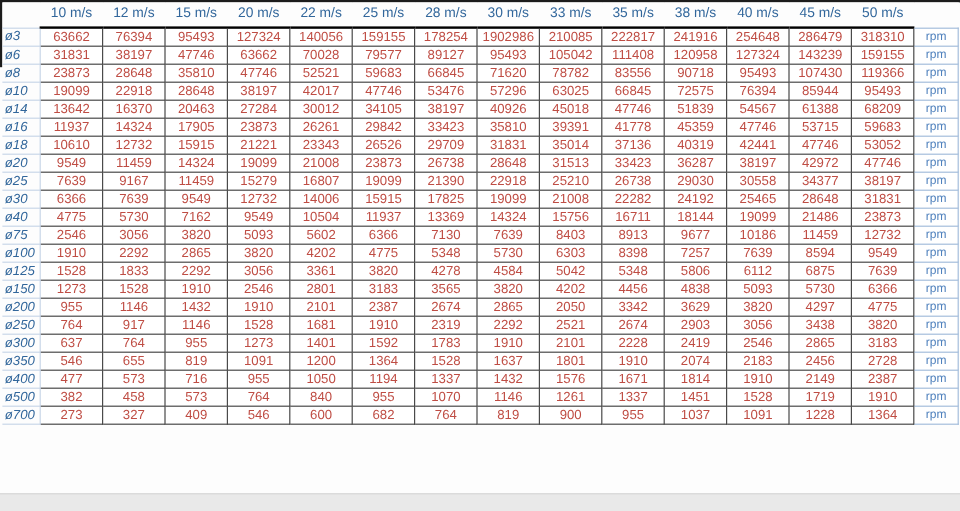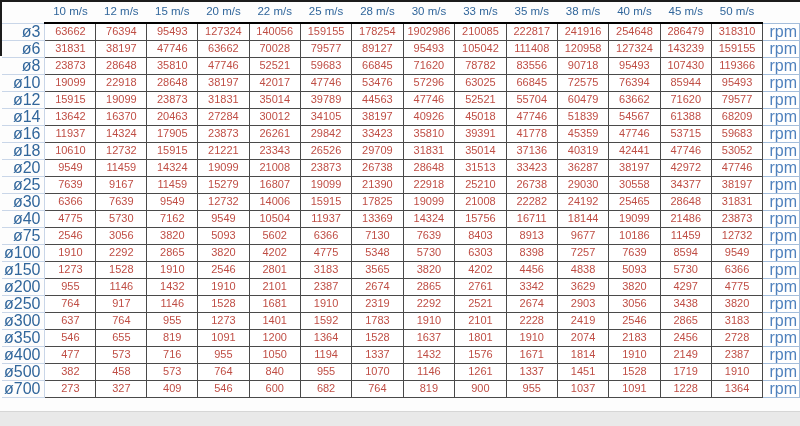--- a/index.html
+++ b/index.html
@@ -19,30 +19,30 @@
   col.c-dia{width:25px;}
   col.c-val{width:52px;}
   col.c-rpm{width:37px;}
   thead th{
     height:20px;padding:0;font-weight:normal;font-size:11.5px;
     color:#31669b;text-align:center;vertical-align:middle;
     background:#fdfdfd;border:none;
   }
   tbody td{height:14px;padding:0 2px;vertical-align:middle;white-space:nowrap;}
   td.dia{
-    color:#31669b;text-align:right;padding-right:4px;font-size:16px;
-    background:#fdfdfd;border:1px solid #c9d6e8;border-left:none;
+    color:#31669b;text-align:left;padding-right:4px;font-size:11px;
+    background:#fdfdfd;border:1px solid #c9d6e8;border-left:none;font-style:italic;
   }
   td.val{
     color:#bf4d44;text-align:center;
     background:#fff;border:1px solid #4a4a4a;
   }
   tbody tr:first-child td.val{border-top:2px solid #000;}
   td.rpm{
-    color:#4f81bd;text-align:right;font-size:16px;
+    color:#4f81bd;text-align:center;font-size:10px;
     background:#fff;border:1px solid #a5bedb;
   }
 </style>
 </head>
 <body>
 
 <div class="top-edge"></div>
 <div class="left-edge"></div>
 <div class="bottom-strip"></div>
 
@@ -152,38 +152,20 @@
         <td class="val">57296</td>
         <td class="val">63025</td>
         <td class="val">66845</td>
         <td class="val">72575</td>
         <td class="val">76394</td>
         <td class="val">85944</td>
         <td class="val">95493</td>
         <td class="rpm">rpm</td>
       </tr>
       <tr>
-        <td class="dia">ø12</td>
-        <td class="val">15915</td>
-        <td class="val">19099</td>
-        <td class="val">23873</td>
-        <td class="val">31831</td>
-        <td class="val">35014</td>
-        <td class="val">39789</td>
-        <td class="val">44563</td>
-        <td class="val">47746</td>
-        <td class="val">52521</td>
-        <td class="val">55704</td>
-        <td class="val">60479</td>
-        <td class="val">63662</td>
-        <td class="val">71620</td>
-        <td class="val">79577</td>
-        <td class="rpm">rpm</td>
-      </tr>
-      <tr>
         <td class="dia">ø14</td>
         <td class="val">13642</td>
         <td class="val">16370</td>
         <td class="val">20463</td>
         <td class="val">27284</td>
         <td class="val">30012</td>
         <td class="val">34105</td>
         <td class="val">38197</td>
         <td class="val">40926</td>
         <td class="val">45018</td>
@@ -332,20 +314,38 @@
         <td class="val">5730</td>
         <td class="val">6303</td>
         <td class="val">8398</td>
         <td class="val">7257</td>
         <td class="val">7639</td>
         <td class="val">8594</td>
         <td class="val">9549</td>
         <td class="rpm">rpm</td>
       </tr>
       <tr>
+        <td class="dia">ø125</td>
+        <td class="val">1528</td>
+        <td class="val">1833</td>
+        <td class="val">2292</td>
+        <td class="val">3056</td>
+        <td class="val">3361</td>
+        <td class="val">3820</td>
+        <td class="val">4278</td>
+        <td class="val">4584</td>
+        <td class="val">5042</td>
+        <td class="val">5348</td>
+        <td class="val">5806</td>
+        <td class="val">6112</td>
+        <td class="val">6875</td>
+        <td class="val">7639</td>
+        <td class="rpm">rpm</td>
+      </tr>
+      <tr>
         <td class="dia">ø150</td>
         <td class="val">1273</td>
         <td class="val">1528</td>
         <td class="val">1910</td>
         <td class="val">2546</td>
         <td class="val">2801</td>
         <td class="val">3183</td>
         <td class="val">3565</td>
         <td class="val">3820</td>
         <td class="val">4202</td>
@@ -359,21 +359,21 @@
       <tr>
         <td class="dia">ø200</td>
         <td class="val">955</td>
         <td class="val">1146</td>
         <td class="val">1432</td>
         <td class="val">1910</td>
         <td class="val">2101</td>
         <td class="val">2387</td>
         <td class="val">2674</td>
         <td class="val">2865</td>
-        <td class="val">2761</td>
+        <td class="val">2050</td>
         <td class="val">3342</td>
         <td class="val">3629</td>
         <td class="val">3820</td>
         <td class="val">4297</td>
         <td class="val">4775</td>
         <td class="rpm">rpm</td>
       </tr>
       <tr>
         <td class="dia">ø250</td>
         <td class="val">764</td>

